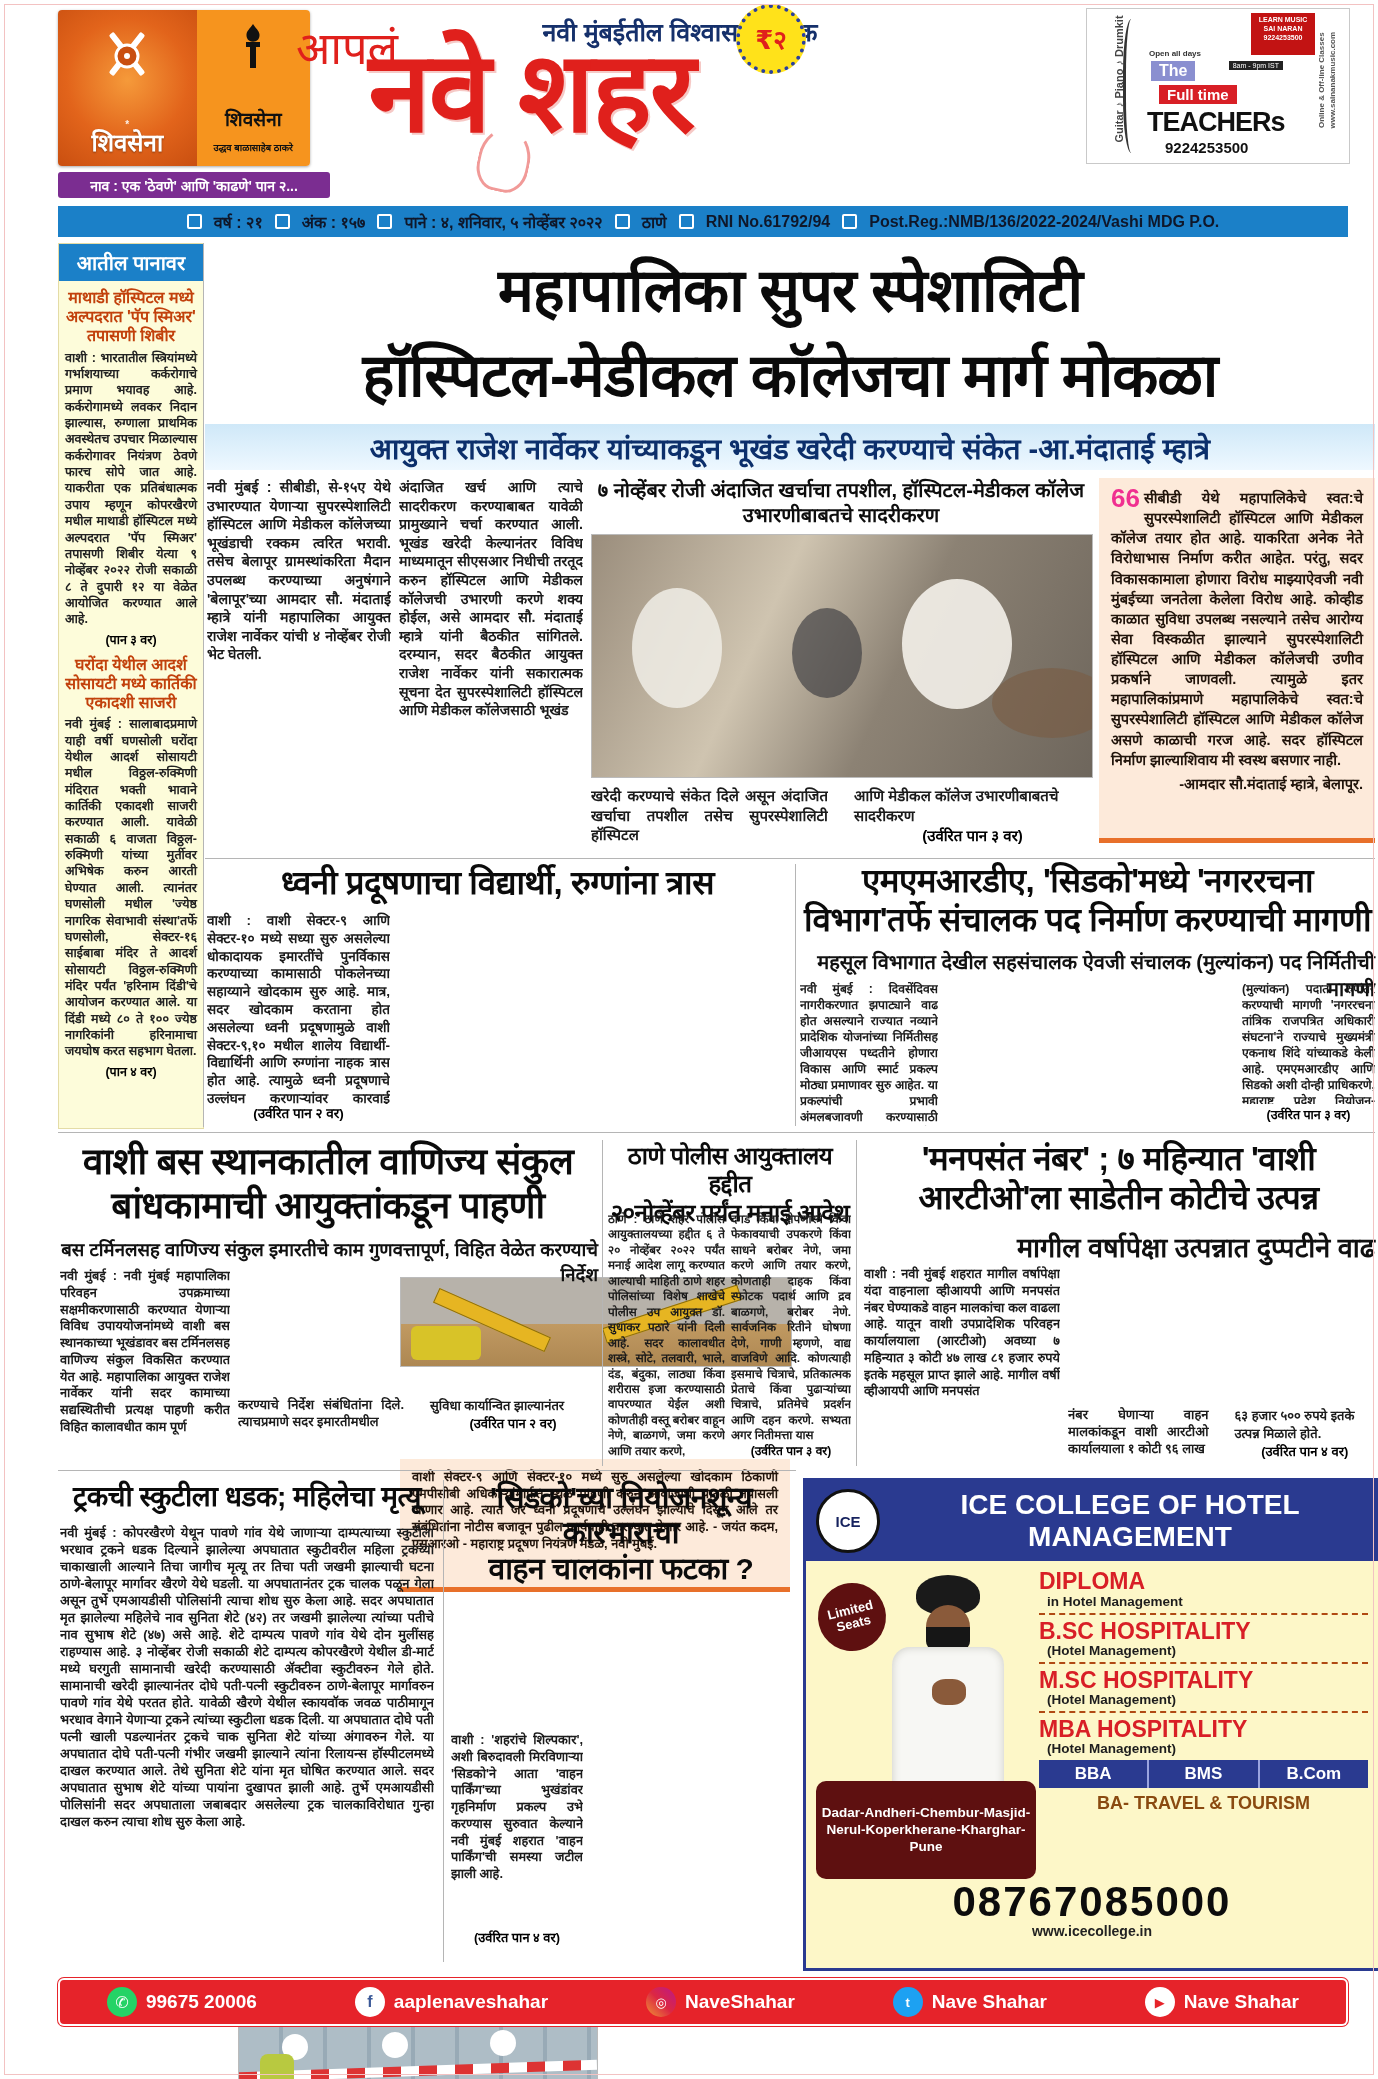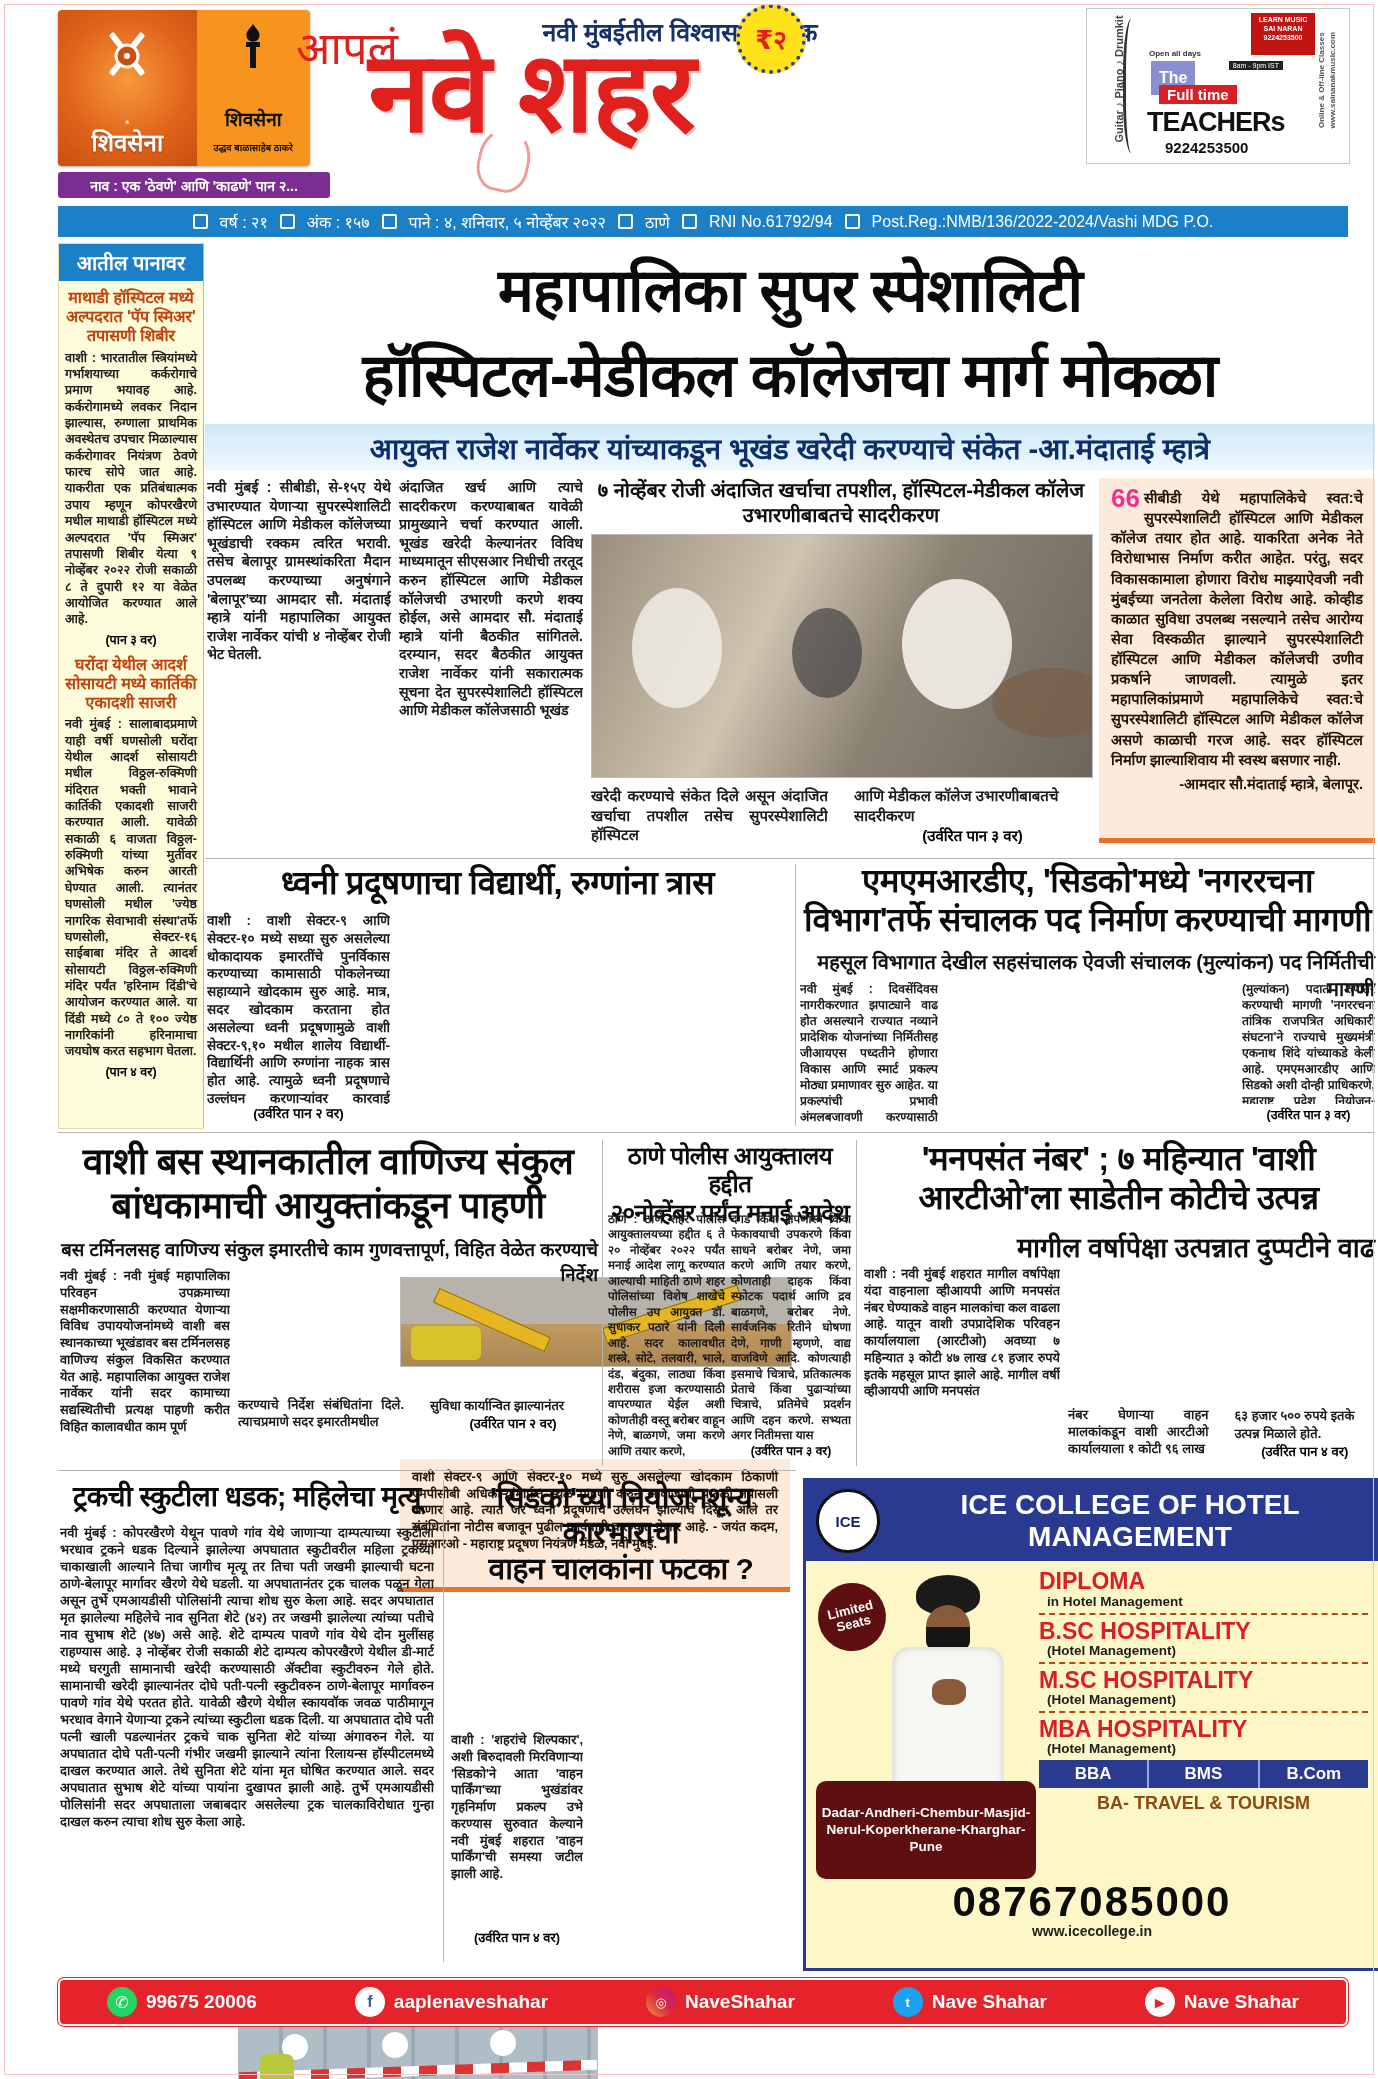--- a/index.html
+++ b/index.html
@@ -31,30 +31,30 @@
       color:#e0201c;font-weight:900;font-size:26px;}
   .ganesh{left:478px;top:128px;width:46px;height:58px;border:3px solid rgba(224,32,28,.45);
       border-radius:50% 50% 40% 40%;border-top-color:transparent;transform:rotate(12deg);}
   .music-ad{left:1086px;top:8px;width:262px;height:154px;border:1px solid #c9c9c9;background:#fff;overflow:hidden;}
   .music-vert{position:absolute;left:-56px;top:64px;transform:rotate(-90deg);transform-origin:center;
       width:176px;font-size:11px;font-weight:800;color:#444;text-align:center;}
   .gtr{position:absolute;left:36px;top:10px;width:18px;height:134px;border-left:3px solid #333;border-radius:40%;}
   .learn-box{position:absolute;right:34px;top:4px;width:64px;height:40px;background:#c21313;color:#fff;
       font-size:7px;font-weight:800;text-align:center;line-height:1.3;padding-top:2px;}
   .open-days{position:absolute;left:62px;top:40px;font-size:8px;font-weight:800;color:#333;}
-  .the-box{position:absolute;left:64px;top:52px;background:#8a8fd0;color:#fff;font-weight:900;font-size:16px;padding:8px 8px;}
+  .the-box{position:absolute;left:64px;top:52px;background:#8a8fd0;color:#fff;font-weight:900;font-size:16px;padding:1px 8px;}
   .ft-box{position:absolute;left:72px;top:76px;background:#d81f26;color:#fff;font-weight:900;font-size:15px;padding:1px 8px;}
   .tch{position:absolute;left:60px;top:98px;font-weight:900;font-size:27px;color:#111;letter-spacing:-1px;}
   .tch-ph{position:absolute;left:78px;top:130px;font-weight:900;font-size:15px;color:#111;}
   .music-side{position:absolute;right:-38px;top:60px;transform:rotate(-90deg);font-size:8px;font-weight:800;color:#555;width:120px;text-align:center;line-height:1.4;}
   .timing{position:absolute;right:66px;top:52px;background:#222;color:#fff;font-size:7px;padding:1px 4px;}
 
   
-  .dateline{left:58px;top:206px;width:1290px;height:31px;background:#1b80c8;color:#ffffff;display:flex;
-      align-items:center;justify-content:center;gap:12px;font-weight:400;font-size:16px;}
+  .dateline{left:58px;top:206px;width:1290px;height:31px;background:#1b80c8;color:#0f172a;display:flex;
+      align-items:center;justify-content:center;gap:12px;font-weight:700;font-size:16px;}
   .sq{width:11px;height:11px;border:2px solid #fff;border-radius:2px;display:inline-block;}
 
   
   .sidebar{left:58px;top:243px;width:144px;height:884px;background:#fdfcda;border:1px solid #e4dca6;overflow:hidden;}
   .sb-head{background:#1b80c8;color:#fff;font-weight:900;font-size:20px;text-align:center;padding:5px 0;}
   .sb-title{font-weight:900;font-size:16px;text-align:center;color:#c2410c;line-height:1.2;margin:7px 4px 4px;}
   .sb-body{font-size:12.6px;line-height:1.3;font-weight:600;color:#222;text-align:justify;margin:0 6px;}
   .sb-jump{font-weight:900;font-size:12.5px;text-align:center;margin:3px 0;}
 
   

